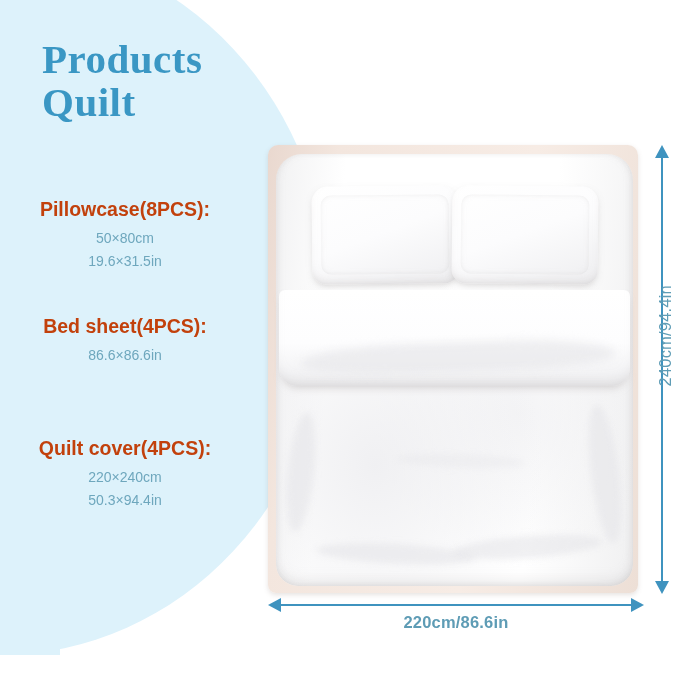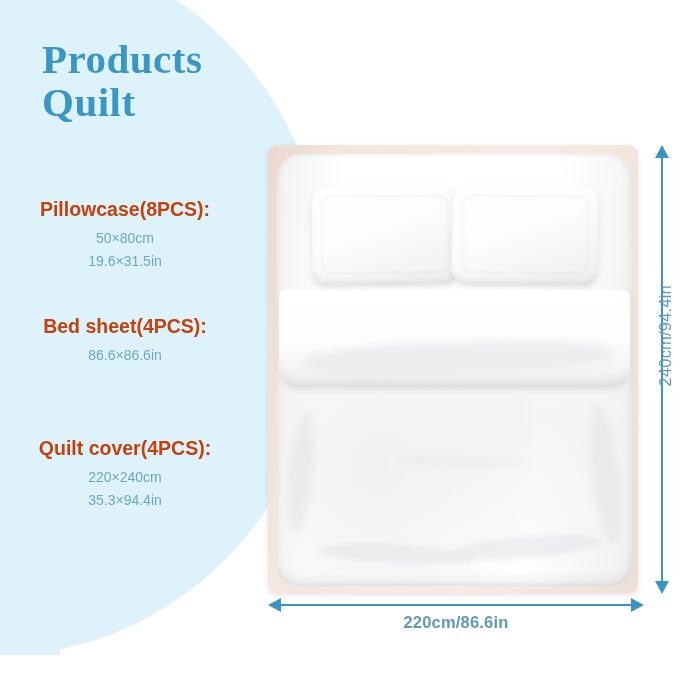--- a/index.html
+++ b/index.html
@@ -270,21 +270,21 @@
   </div>
 
   <div class="spec spec-2">
     <div class="spec-title">Bed sheet(4PCS):</div>
     <div class="spec-val">86.6×86.6in</div>
   </div>
 
   <div class="spec spec-3">
     <div class="spec-title">Quilt cover(4PCS):</div>
     <div class="spec-val">220×240cm</div>
-    <div class="spec-val">35.3×94.4in</div>
+    <div class="spec-val">50.3×94.4in</div>
   </div>
 
   <div class="bed-wrap">
     <div class="mattress"></div>
     <div class="bedding">
       <div class="fold fold-a"></div>
       <div class="fold fold-b"></div>
       <div class="fold fold-c"></div>
       <div class="fold fold-d"></div>
       <div class="fold fold-e"></div>

